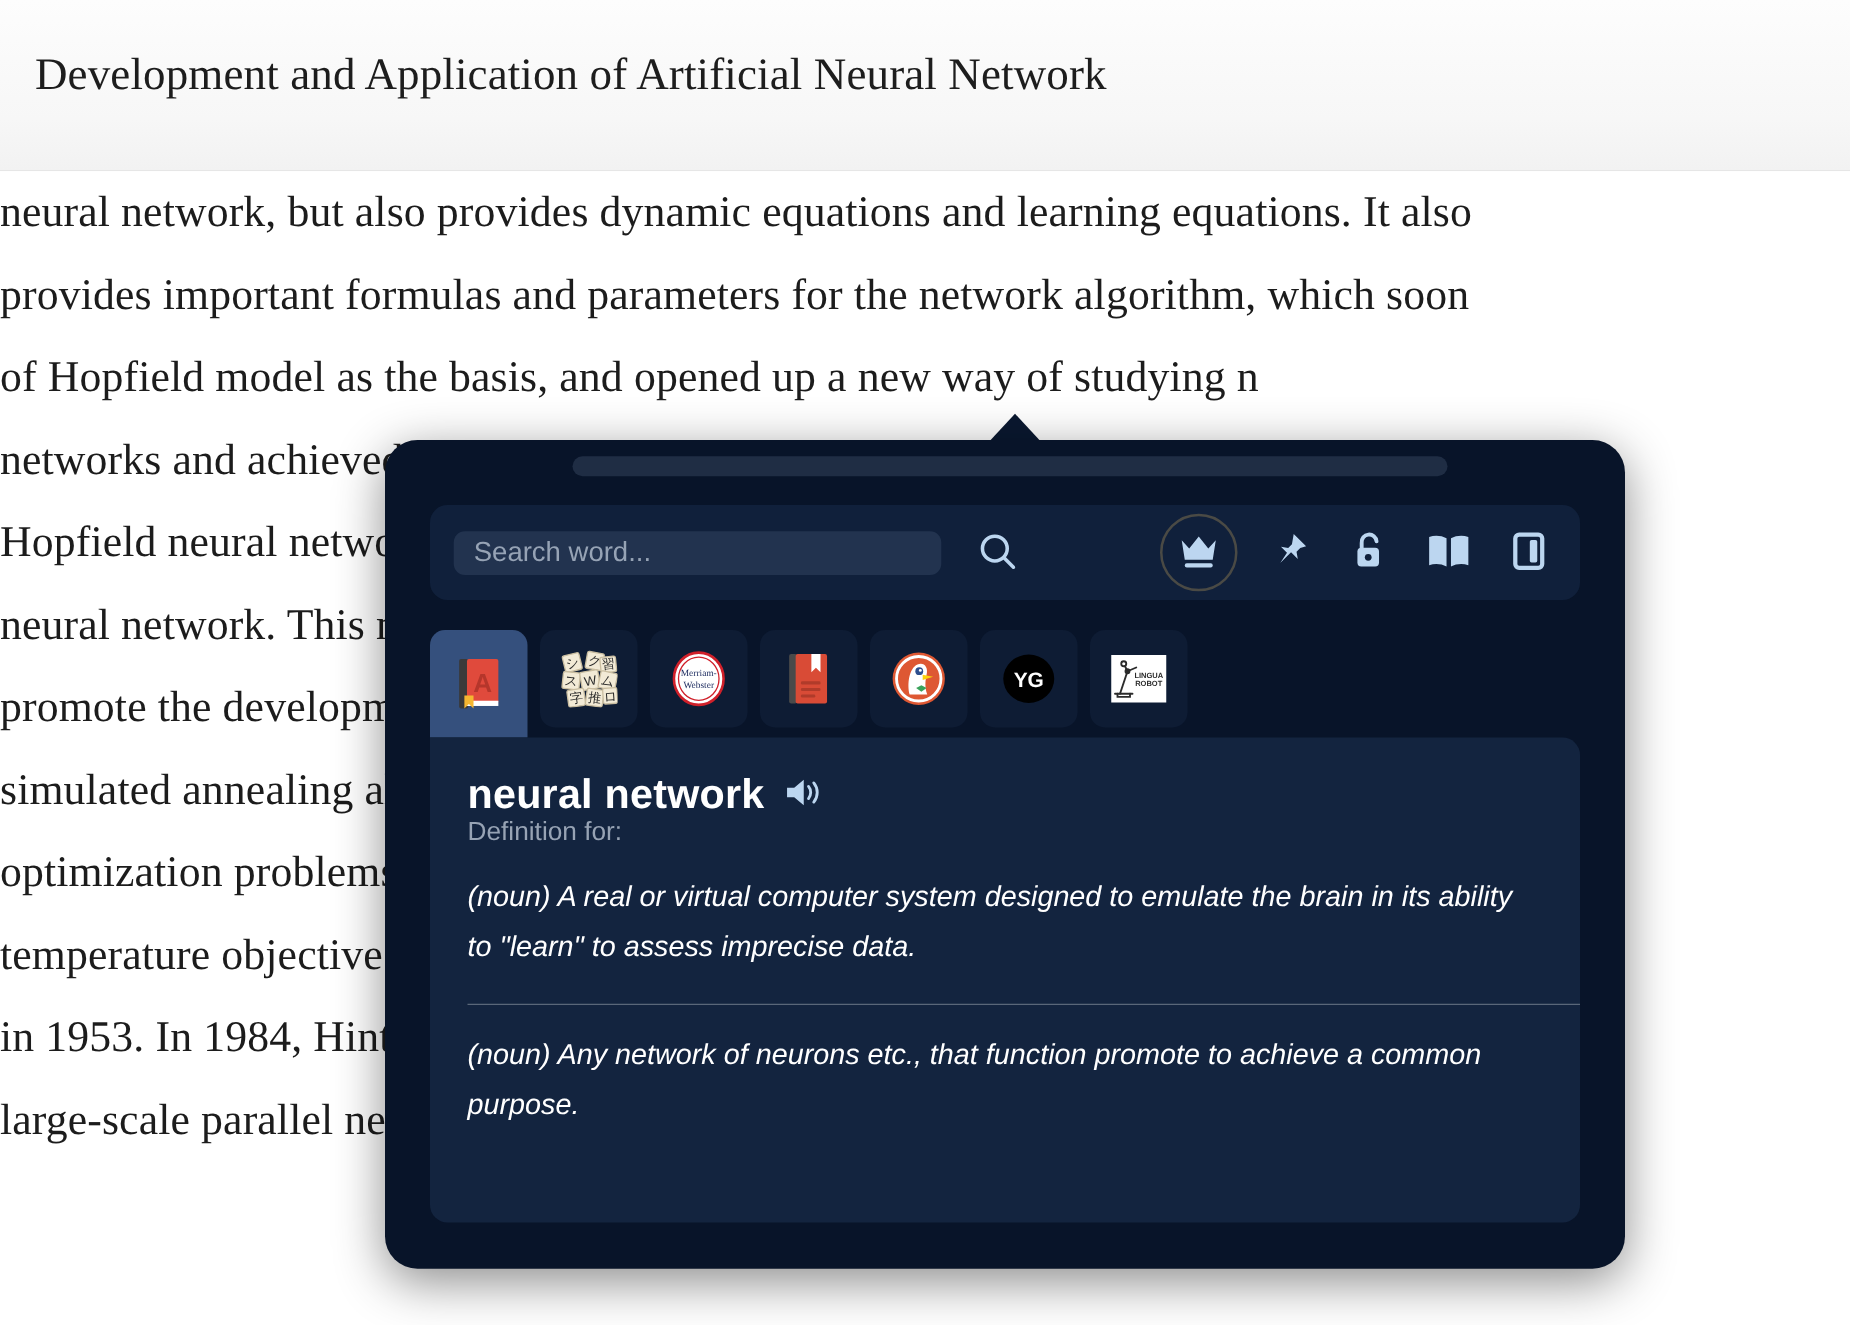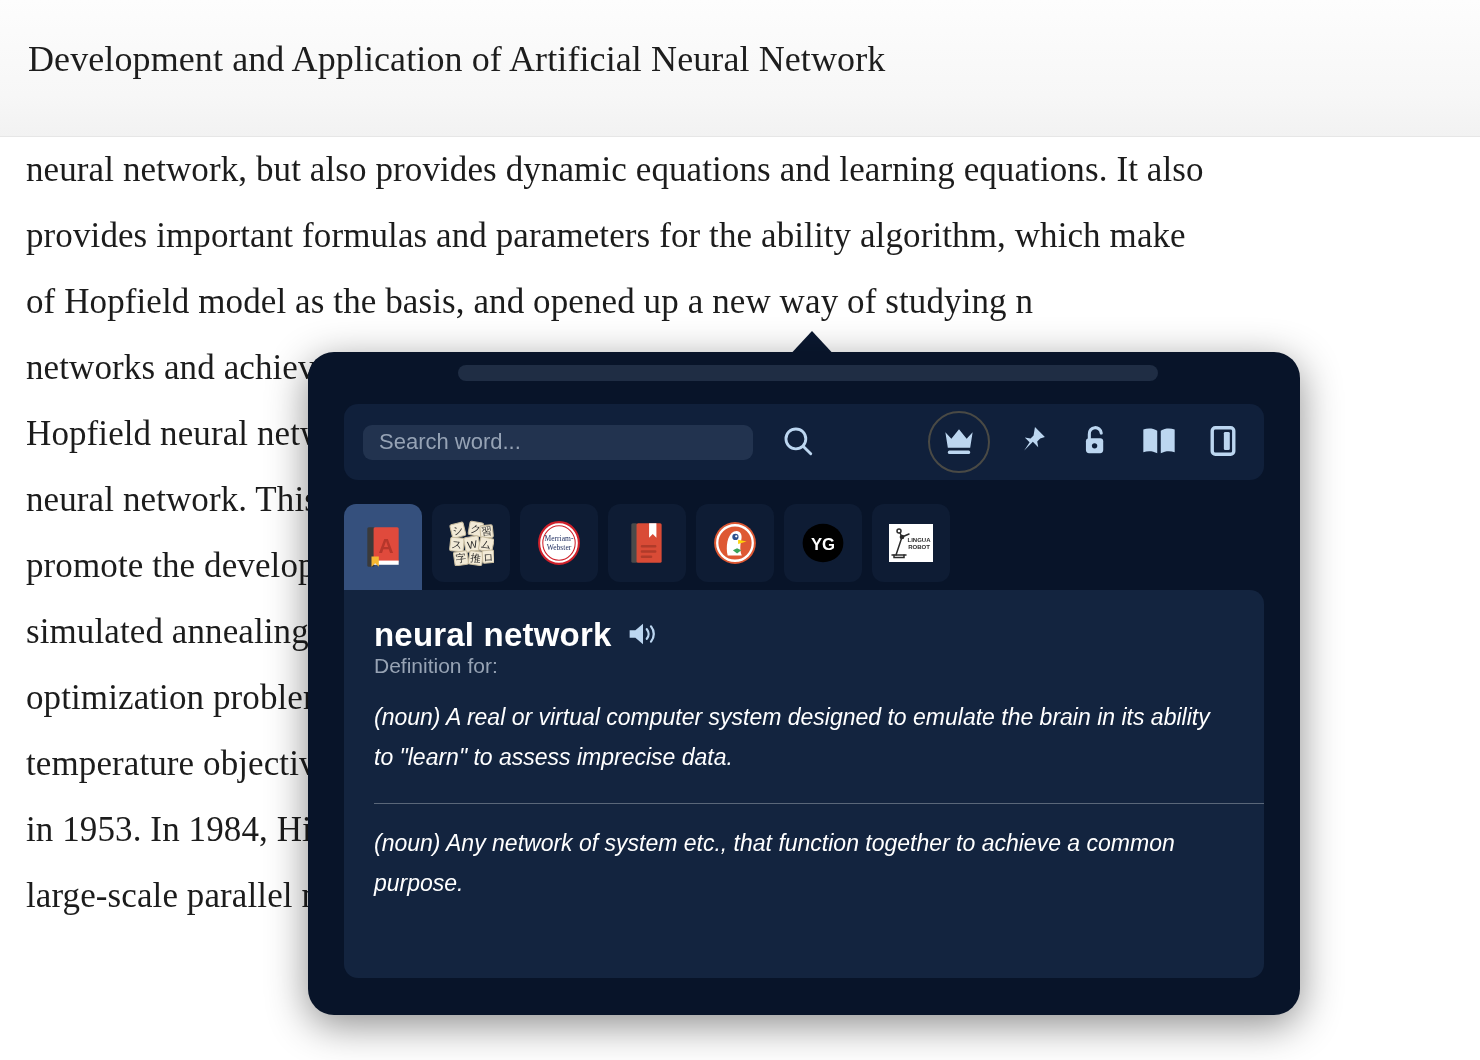--- a/index.html
+++ b/index.html
@@ -49,21 +49,20 @@
     top: 137px;
     width: 1480px;
     height: 923px;
     overflow: hidden;
     background: #ffffff;
   }
   .doc-line {
     position: relative;
     height: 66px;
     line-height: 66px;
-    padding-left: 26px;
     font-family: "Liberation Serif", serif;
     font-size: 35px;
     color: #1c1c1c;
     white-space: nowrap;
     letter-spacing: 0.1px;
   }
   .doc-line .sel {
     background: #b6d4f6;
     padding: 4px 3px 6px 3px;
     border-radius: 2px;
@@ -238,21 +237,21 @@
 <body>
 
 <div id="page">
 
   <div class="doc-header">
     <div class="doc-title">Development and Application of Artificial Neural Network</div>
   </div>
 
   <div class="doc-body" id="doc-body">
       <div class="doc-line">neural network, but also provides dynamic equations and learning equations. It also</div>
-      <div class="doc-line">provides important formulas and parameters for the ability algorithm, which make</div>
+      <div class="doc-line">provides important formulas and parameters for the network algorithm, which soon</div>
       <div class="doc-line">of Hopfield model as the basis, and opened up a new way of studying n</div>
       <div class="doc-line">networks and achieved a lot of results, which showed that potentia</div>
       <div class="doc-line">Hopfield neural network. This work set off a new wave of research o</div>
       <div class="doc-line">neural network. This model was soon applied and greatly</div>
       <div class="doc-line">promote the development of neural networks. He realized that t</div>
       <div class="doc-line">simulated annealing algorithm can be used to solve combinatorial</div>
       <div class="doc-line">optimization problems, which is a good way to obtain the high</div>
       <div class="doc-line">temperature objective function proposed by Metropli</div>
       <div class="doc-line">in 1953. In 1984, Hinton et al., propose</div>
       <div class="doc-line">large-scale parallel network with the concept of a</div>
@@ -457,17 +456,17 @@
               <path d="M19.3 5 A9.4 9.4 0 0 1 19.3 17" stroke="#bcd6f0" stroke-width="1.8" fill="none" stroke-linecap="round"></path>
             </svg>
           </span>
         </button>
       </div>
 
       <div class="def-for">Definition for:</div>
 
       <div class="sense">(noun) A real or virtual computer system designed to emulate the brain in its ability to "learn" to assess imprecise data.</div>
       <div class="sense-divider"></div>
-      <div class="sense">(noun) Any network of system etc., that function together to achieve a common purpose.</div>
+      <div class="sense">(noun) Any network of neurons etc., that function promote to achieve a common purpose.</div>
     </div>
 
   </div>
 </div>
 
 </body></html>

